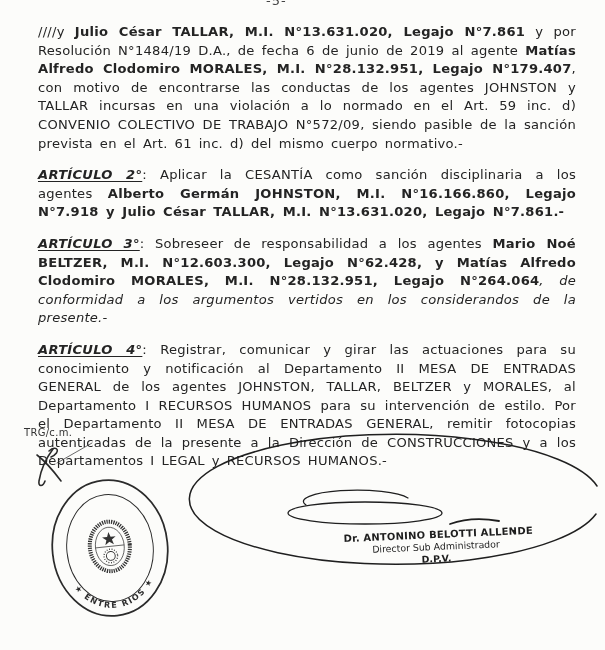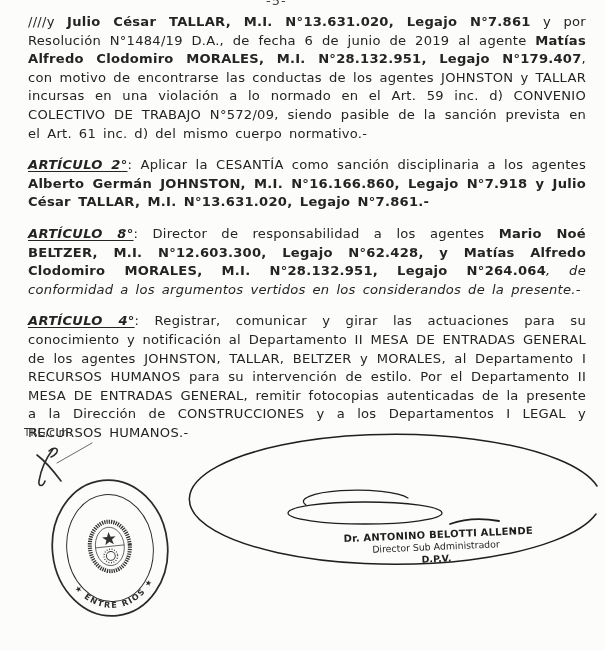--- a/index.html
+++ b/index.html
@@ -15,21 +15,21 @@
   .pagenum {
     position:absolute; top:-7px; left:266px;
     font-size:13px; letter-spacing:1px; color:#444;
   }
   .body-text {
     position:absolute; left:28px; top:13px; width:558px;
     font-size:13.1px; line-height:18.6px;
     letter-spacing:0.25px; word-spacing:2.6px;
     text-align:justify; color:#242424;
   }
-  .body-text p { margin:0; }
+  .body-text p { margin:10px; }
   .body-text p + p { margin-top:13px; }
   .b { font-weight:bold; }
   .i { font-style:italic; }
   .u { text-decoration:underline; text-underline-offset:2px;font-style:italic; }
   .initials {
     position:absolute; left:24px; top:427px;
     font-size:10px; letter-spacing:0.3px; color:#333;
   }
   svg.scribble { position:absolute; left:26px; top:440px; }
   svg.seal { position:absolute; left:46px; top:476px; transform:rotate(-6deg); }
@@ -46,21 +46,21 @@
 </head>
 <body>
 
 <div class="page">
 
   <span class="pagenum">-5-</span>
 
   <div class="body-text">
     <p><span>////y </span><span class="b">Julio César TALLAR, M.I. N°13.631.020, Legajo N°7.861</span><span> y por Resolución N°1484/19 D.A., de fecha 6 de junio de 2019 al agente </span><span class="b">Matías Alfredo Clodomiro MORALES, M.I. N°28.132.951, Legajo N°179.407</span><span>, con motivo de encontrarse las conductas de los agentes JOHNSTON y TALLAR incursas en una violación a lo normado en el Art. 59 inc. d) CONVENIO COLECTIVO DE TRABAJO N°572/09, siendo pasible de la sanción prevista en el Art. 61 inc. d) del mismo cuerpo normativo.-</span></p>
     <p><span class="b u">ARTÍCULO 2°</span><span>: Aplicar la CESANTÍA como sanción disciplinaria a los agentes </span><span class="b">Alberto Germán JOHNSTON, M.I. N°16.166.860, Legajo N°7.918 y Julio César TALLAR, M.I. N°13.631.020, Legajo N°7.861.-</span></p>
-    <p><span class="b u">ARTÍCULO 8°</span><span>: Director de responsabilidad a los agentes </span><span class="b">Mario Noé BELTZER, M.I. N°12.603.300, Legajo N°62.428, y Matías Alfredo Clodomiro MORALES, M.I. N°28.132.951, Legajo N°264.064</span><span class="i">, de conformidad a los argumentos vertidos en los considerandos de la presente.-</span></p>
+    <p><span class="b u">ARTÍCULO 3°</span><span>: Sobreseer de responsabilidad a los agentes </span><span class="b">Mario Noé BELTZER, M.I. N°12.603.300, Legajo N°62.428, y Matías Alfredo Clodomiro MORALES, M.I. N°28.132.951, Legajo N°264.064</span><span class="i">, de conformidad a los argumentos vertidos en los considerandos de la presente.-</span></p>
     <p><span class="b u">ARTÍCULO 4°</span><span>: Registrar, comunicar y girar las actuaciones para su conocimiento y notificación al Departamento II MESA DE ENTRADAS GENERAL de los agentes JOHNSTON, TALLAR, BELTZER y MORALES, al Departamento I RECURSOS HUMANOS para su intervención de estilo. Por el Departamento II MESA DE ENTRADAS GENERAL, remitir fotocopias autenticadas de la presente a la Dirección de CONSTRUCCIONES y a los Departamentos I LEGAL y RECURSOS HUMANOS.-</span></p>
   </div>
 
   <span class="initials">TRG/c.m.</span>
 
   <svg class="scribble" width="74" height="52" viewBox="0 0 74 52" fill="none">
     <g stroke="#2a2a2a" stroke-width="1.6" stroke-linecap="round">
       <path d="M 27,9 C 21,17 15,29 13,41 C 12,47 17,47 19,41"></path>
       <path d="M 11,15 C 19,21 29,33 35,41"></path>
       <path d="M 23,11 C 31,4 36,12 25,17"></path>

